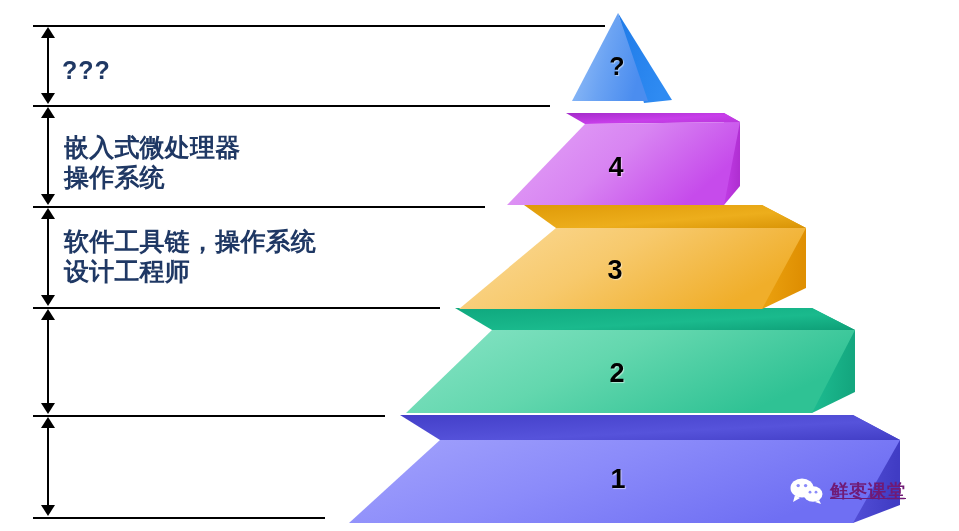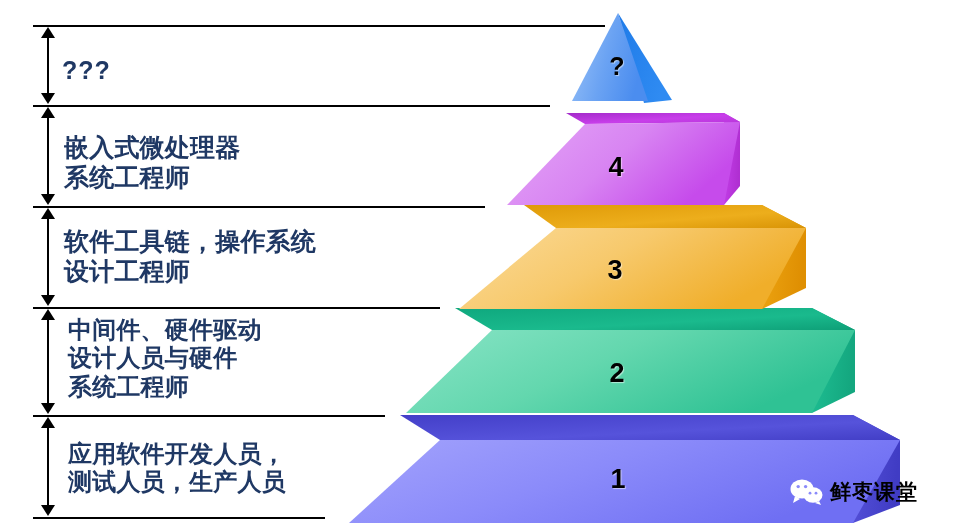--- a/index.html
+++ b/index.html
@@ -82,25 +82,26 @@
   
   #watermark {
     position: absolute;
     left: 790px;
     top: 478px;
     display: flex;
     align-items: center;
     gap: 6px;
   }
   #watermark .wm-text {
-    color: #000000;
-    font-size: 21px;
+    color: #701a75;
+    font-size: 18px;
     font-weight: bold;
     letter-spacing: 1px;
     font-family: "DejaVu Sans", "Liberation Sans", sans-serif;
+    text-decoration: underline;
   }
   #watermark .wm-icon {
     width: 34px;
     height: 26px;
     position: relative;
     display: inline-block;
   }
 </style>
 </head>
 <body>
@@ -244,31 +245,26 @@
   <div class="arrow up" style="top:309px;"></div>
   <div class="arrow down" style="top:403px;"></div>
 
   <div class="axis-line" style="top:420px; height:92px;"></div>
   <div class="arrow up" style="top:417px;"></div>
   <div class="arrow down" style="top:505px;"></div>
 
   <div class="role-label qmark" style="left:62px; top:56px; font-size:25px;">???</div>
 
   <div class="role-label" style="left:64px; top:133px; font-size:25px;">嵌入式微处理器
-系统工程师</div>
+操作系统</div>
 
   <div class="role-label" style="left:64px; top:229px; font-size:25px;font-family:Liberation Mono, monospace;">软件工具链，操作系统
 设计工程师</div>
 
-  <div class="role-label" style="left:68px; top:316px; font-size:24px;">中间件、硬件驱动
-设计人员与硬件
-系统工程师</div>
-
-  <div class="role-label" style="left:68px; top:440px; font-size:24px;">应用软件开发人员，
-测试人员，生产人员</div>
+
 
   <div id="watermark">
     <span class="wm-icon">
       <svg width="34" height="26" viewBox="0 0 34 26">
         <ellipse cx="12" cy="10" rx="11.5" ry="9.5" fill="#ffffff"></ellipse>
         <polygon points="5,17 3,24 10,20" fill="#ffffff"></polygon>
         <circle cx="8.2" cy="7.6" r="1.7" fill="#8B8BFA"></circle>
         <circle cx="15.6" cy="7.6" r="1.7" fill="#8B8BFA"></circle>
         <ellipse cx="23" cy="16" rx="9.5" ry="7.8" fill="#ffffff"></ellipse>
         <polygon points="29,22 31,26 25,24" fill="#ffffff"></polygon>

